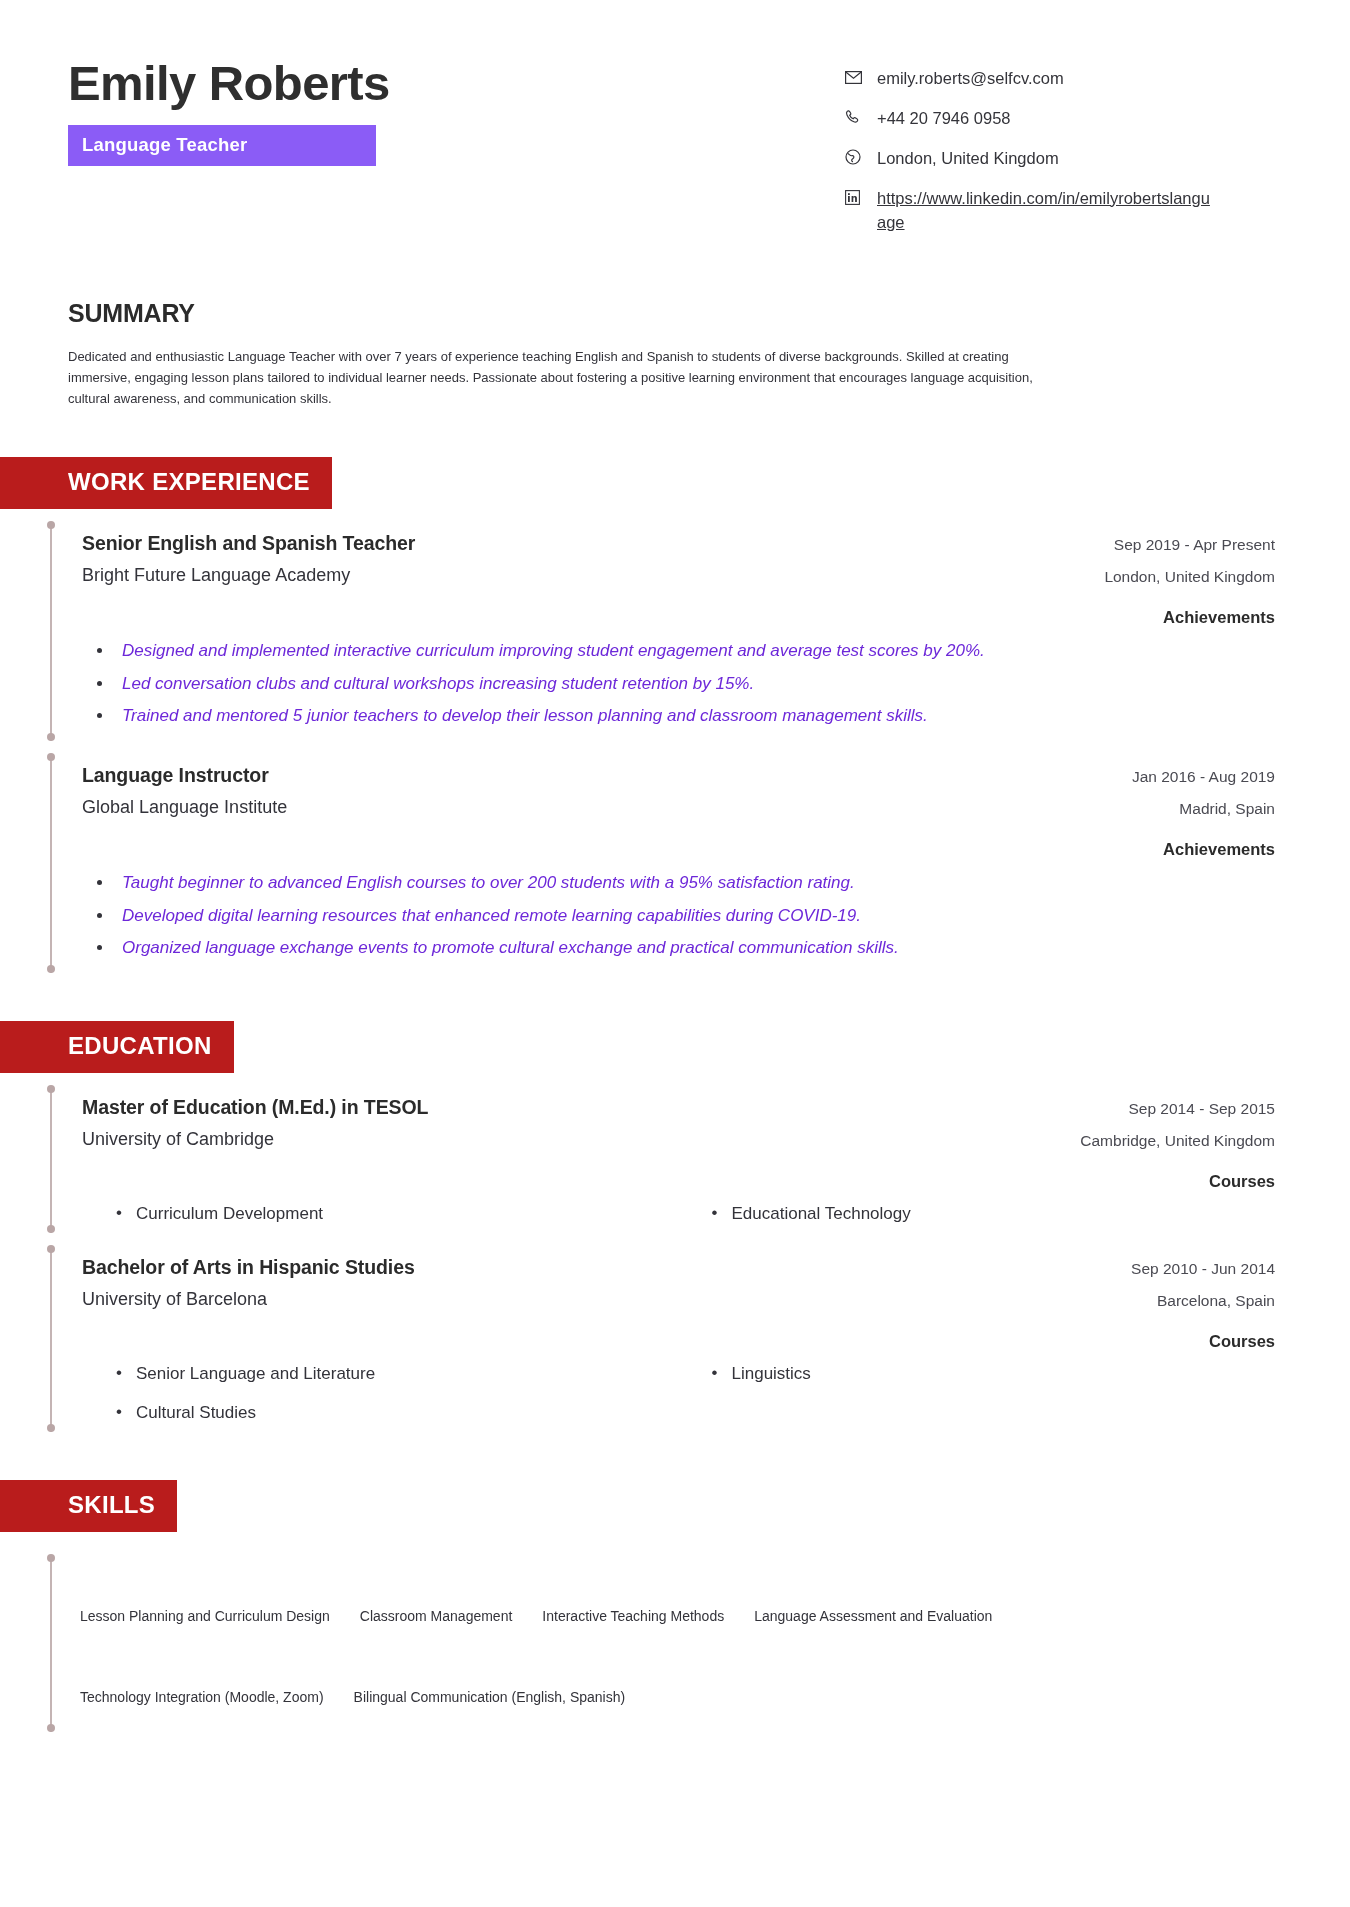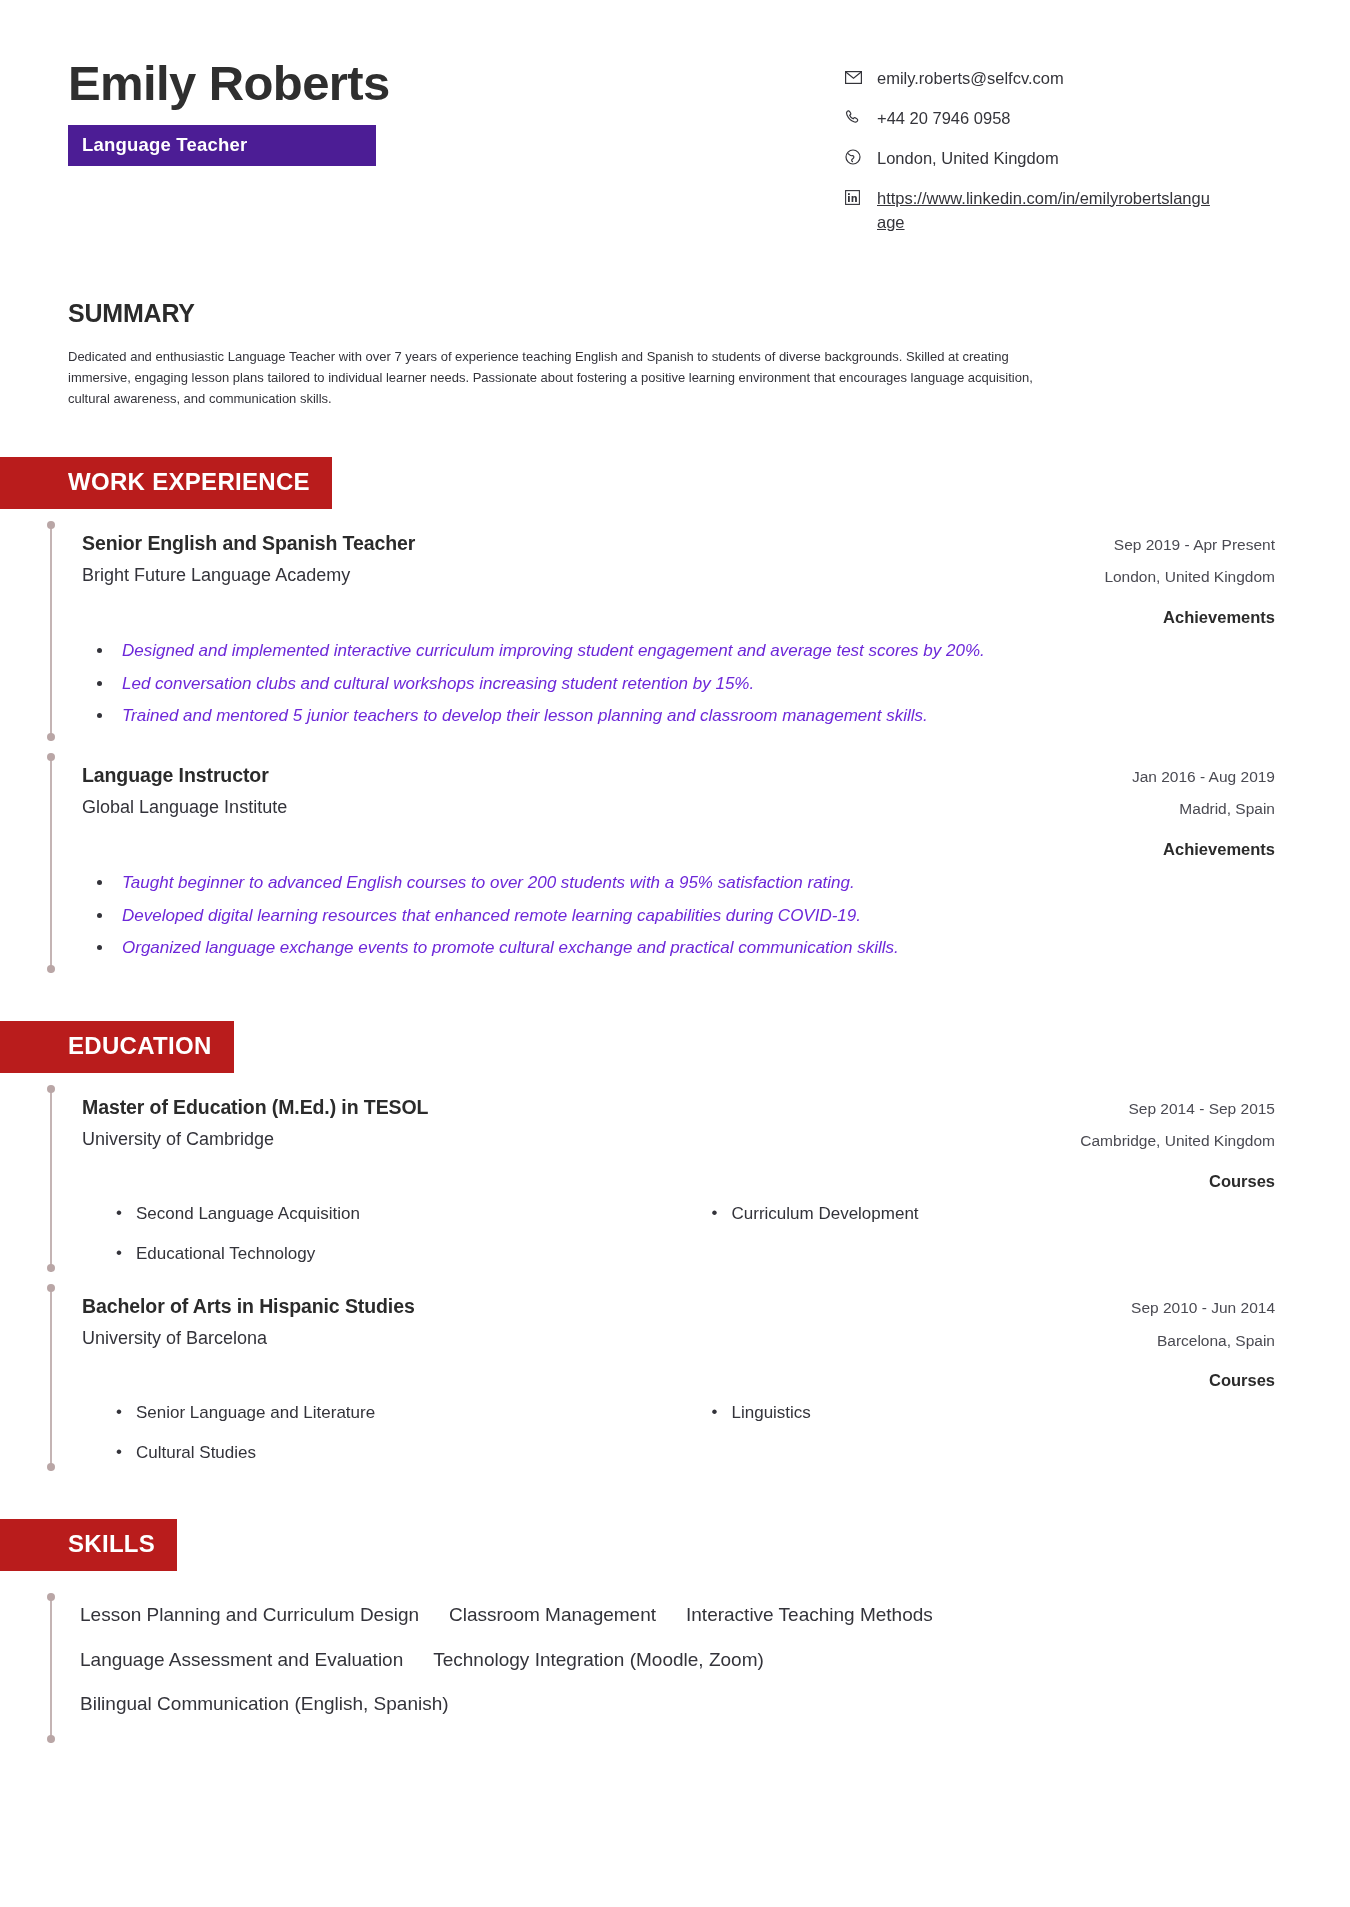--- a/index.html
+++ b/index.html
@@ -35,21 +35,21 @@
     font-size: 49px;
     font-weight: bold;
     letter-spacing: -0.6px;
     color: #2f2f2f;
     line-height: 1.05;
     white-space: nowrap;
   }
 
   .title-band {
     margin-top: 16px;
-    background: #4c1d95;
+    background: #8b5cf6;
     color: #ffffff;
     font-size: 18.5px;
     font-weight: bold;
     letter-spacing: 0.2px;
     padding: 9px 14px 10px 14px;
     width: 308px;
   }
 
   .contact {
     width: 430px;
@@ -251,26 +251,27 @@
     margin-top: 10px;
   }
 
   .skills-flow {
     display: flex;
     flex-wrap: wrap;
     max-width: 1010px;
   }
 
   .skill {
-    font-size: 19px;
+    font-size: 14px;
     color: #33333a;
     line-height: 1.5;
     margin-right: 30px;
     margin-bottom: 16px;
     white-space: nowrap;
+    margin-top: 44px;
   }
 </style>
 </head>
 <body>
 
 <div class="page">
 
   <div class="header">
     <div class="header-left">
       <div class="name">Emily Roberts</div>
@@ -392,21 +393,20 @@
             <div class="entry-role">Master of Education (M.Ed.) in TESOL</div>
             <div class="entry-org">University of Cambridge</div>
           </div>
           <div class="entry-meta">
             <div class="entry-date">Sep 2014 - Sep 2015</div>
             <div class="entry-loc">Cambridge, United Kingdom</div>
           </div>
         </div>
         <div class="sub-head">Courses</div>
         <ul class="courses">
-          <li>Second Language Acquisition</li>
           <li>Curriculum Development</li>
           <li>Educational Technology</li>
         </ul>
       </div>
 
       <div class="entry">
         <span class="tl-line"></span>
         <span class="tl-dot"></span>
         <span class="tl-dot-end"></span>
         <div class="entry-head">

